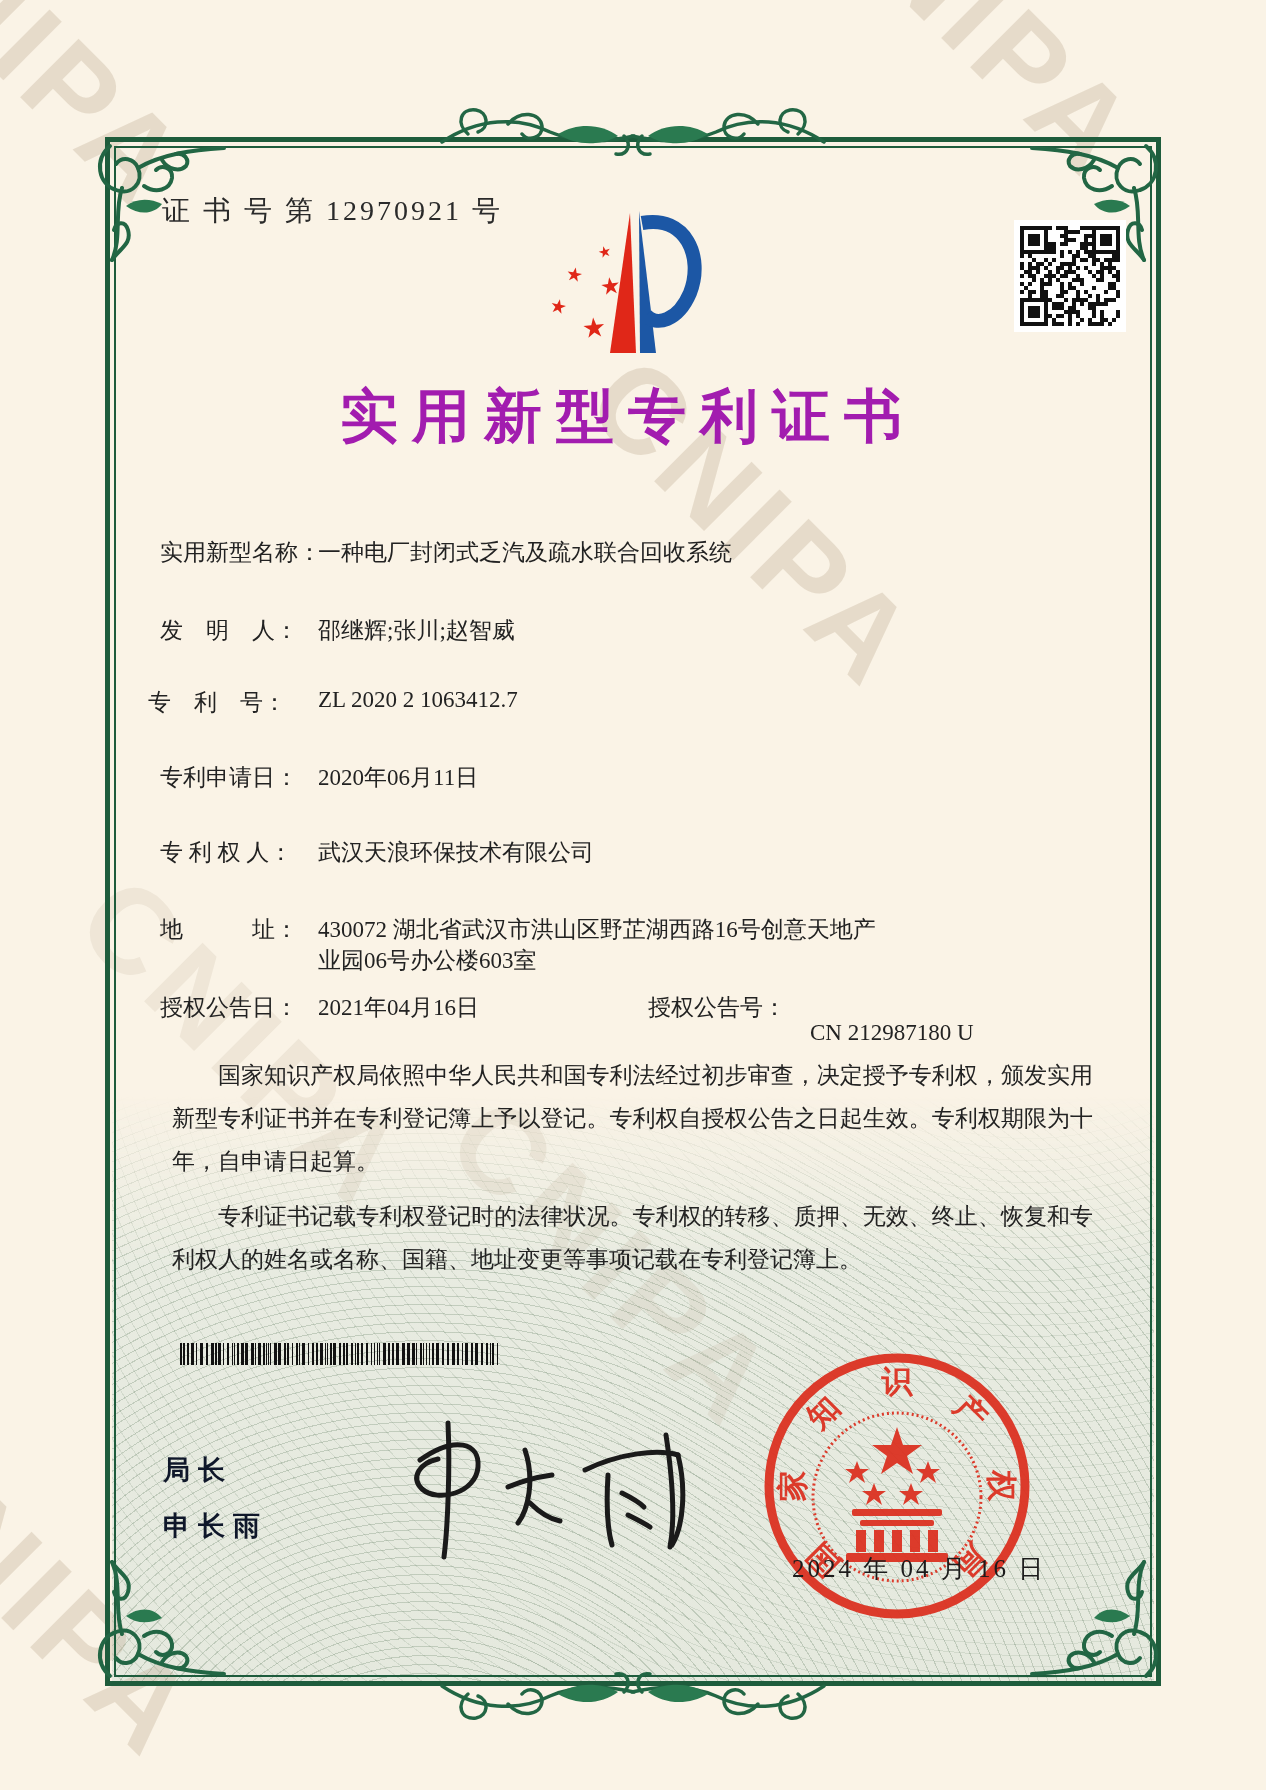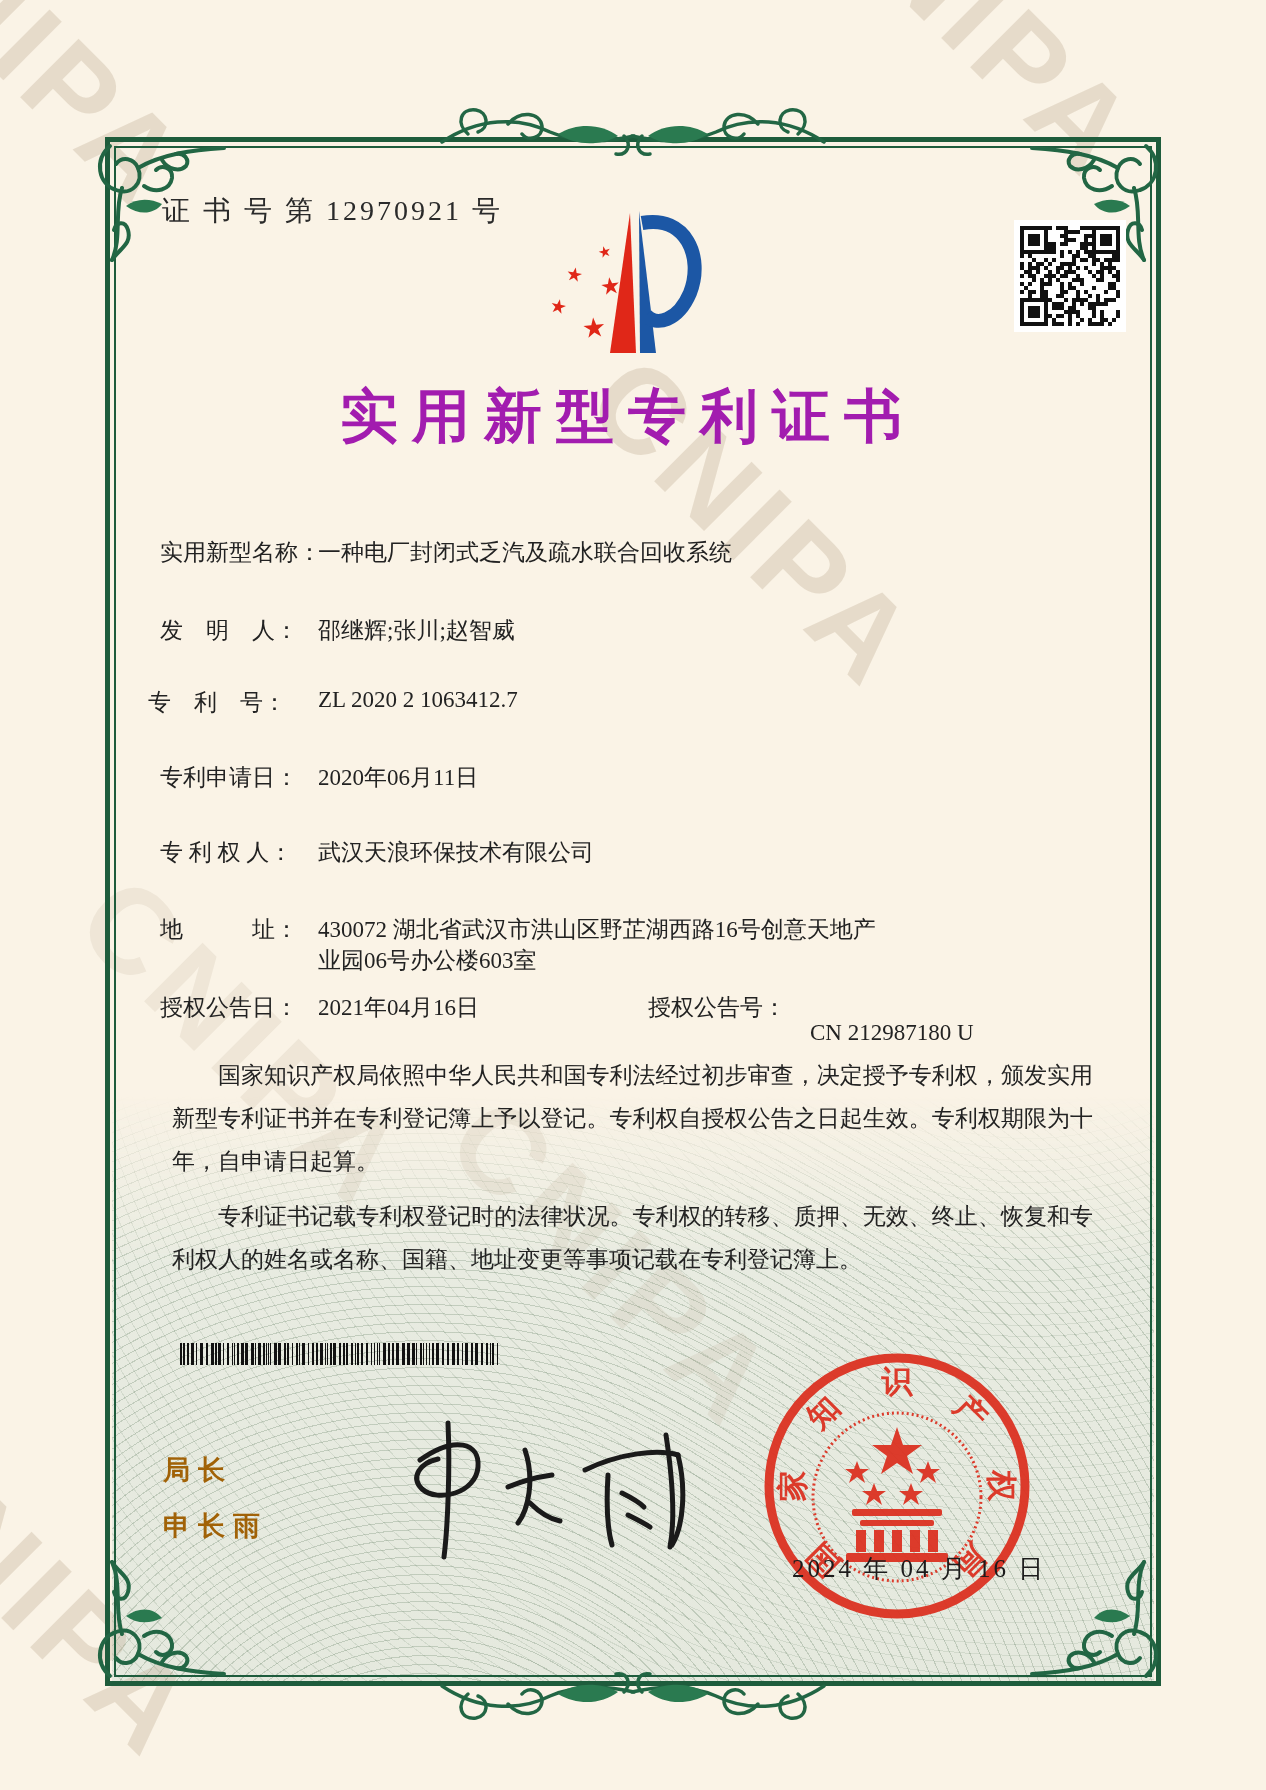--- a/index.html
+++ b/index.html
@@ -25,21 +25,21 @@
   .cert-no{left:162px;top:192px;font-size:28px;letter-spacing:3px;color:#2a2a2a;}
   .title{left:105px;top:378px;width:1046px;text-align:center;font-size:58px;font-weight:600;
          letter-spacing:14px;color:#a21caf;}
   .flabel{font-size:23px;color:#222;}
   .fvalue{font-size:23px;color:#222;}
   .addr-val{width:575px;line-height:31px;}
   .body-text{left:160px;top:1042px;width:945px;font-size:23px;line-height:43px;
              text-align:justify;color:#222;}
   .body-text p{margin:12px;text-indent:2em;}
   .role{font-family:"Liberation Sans",sans-serif;font-weight:600;font-size:27px;
-        letter-spacing:8px;color:#a16207;}
+        letter-spacing:8px;color:#0f172a;}
   .page-indicator{left:105px;top:1632px;width:1046px;text-align:center;font-size:20px;
         letter-spacing:2px;color:#333;}
   .note-box{left:494px;top:1700px;width:232px;height:46px;background:#ffffff;z-index:4;
         display:flex;align-items:center;justify-content:center;font-size:23px;
         letter-spacing:3px;color:#222;}
   
   .logo{position:absolute;left:460px;top:205px;width:260px;height:150px;z-index:3;}
   .logo .star{position:absolute;color:#e02718;line-height:1;}
   
   .qr-wrap{position:absolute;left:1014px;top:220px;width:112px;height:112px;background:#fff;z-index:3;}

